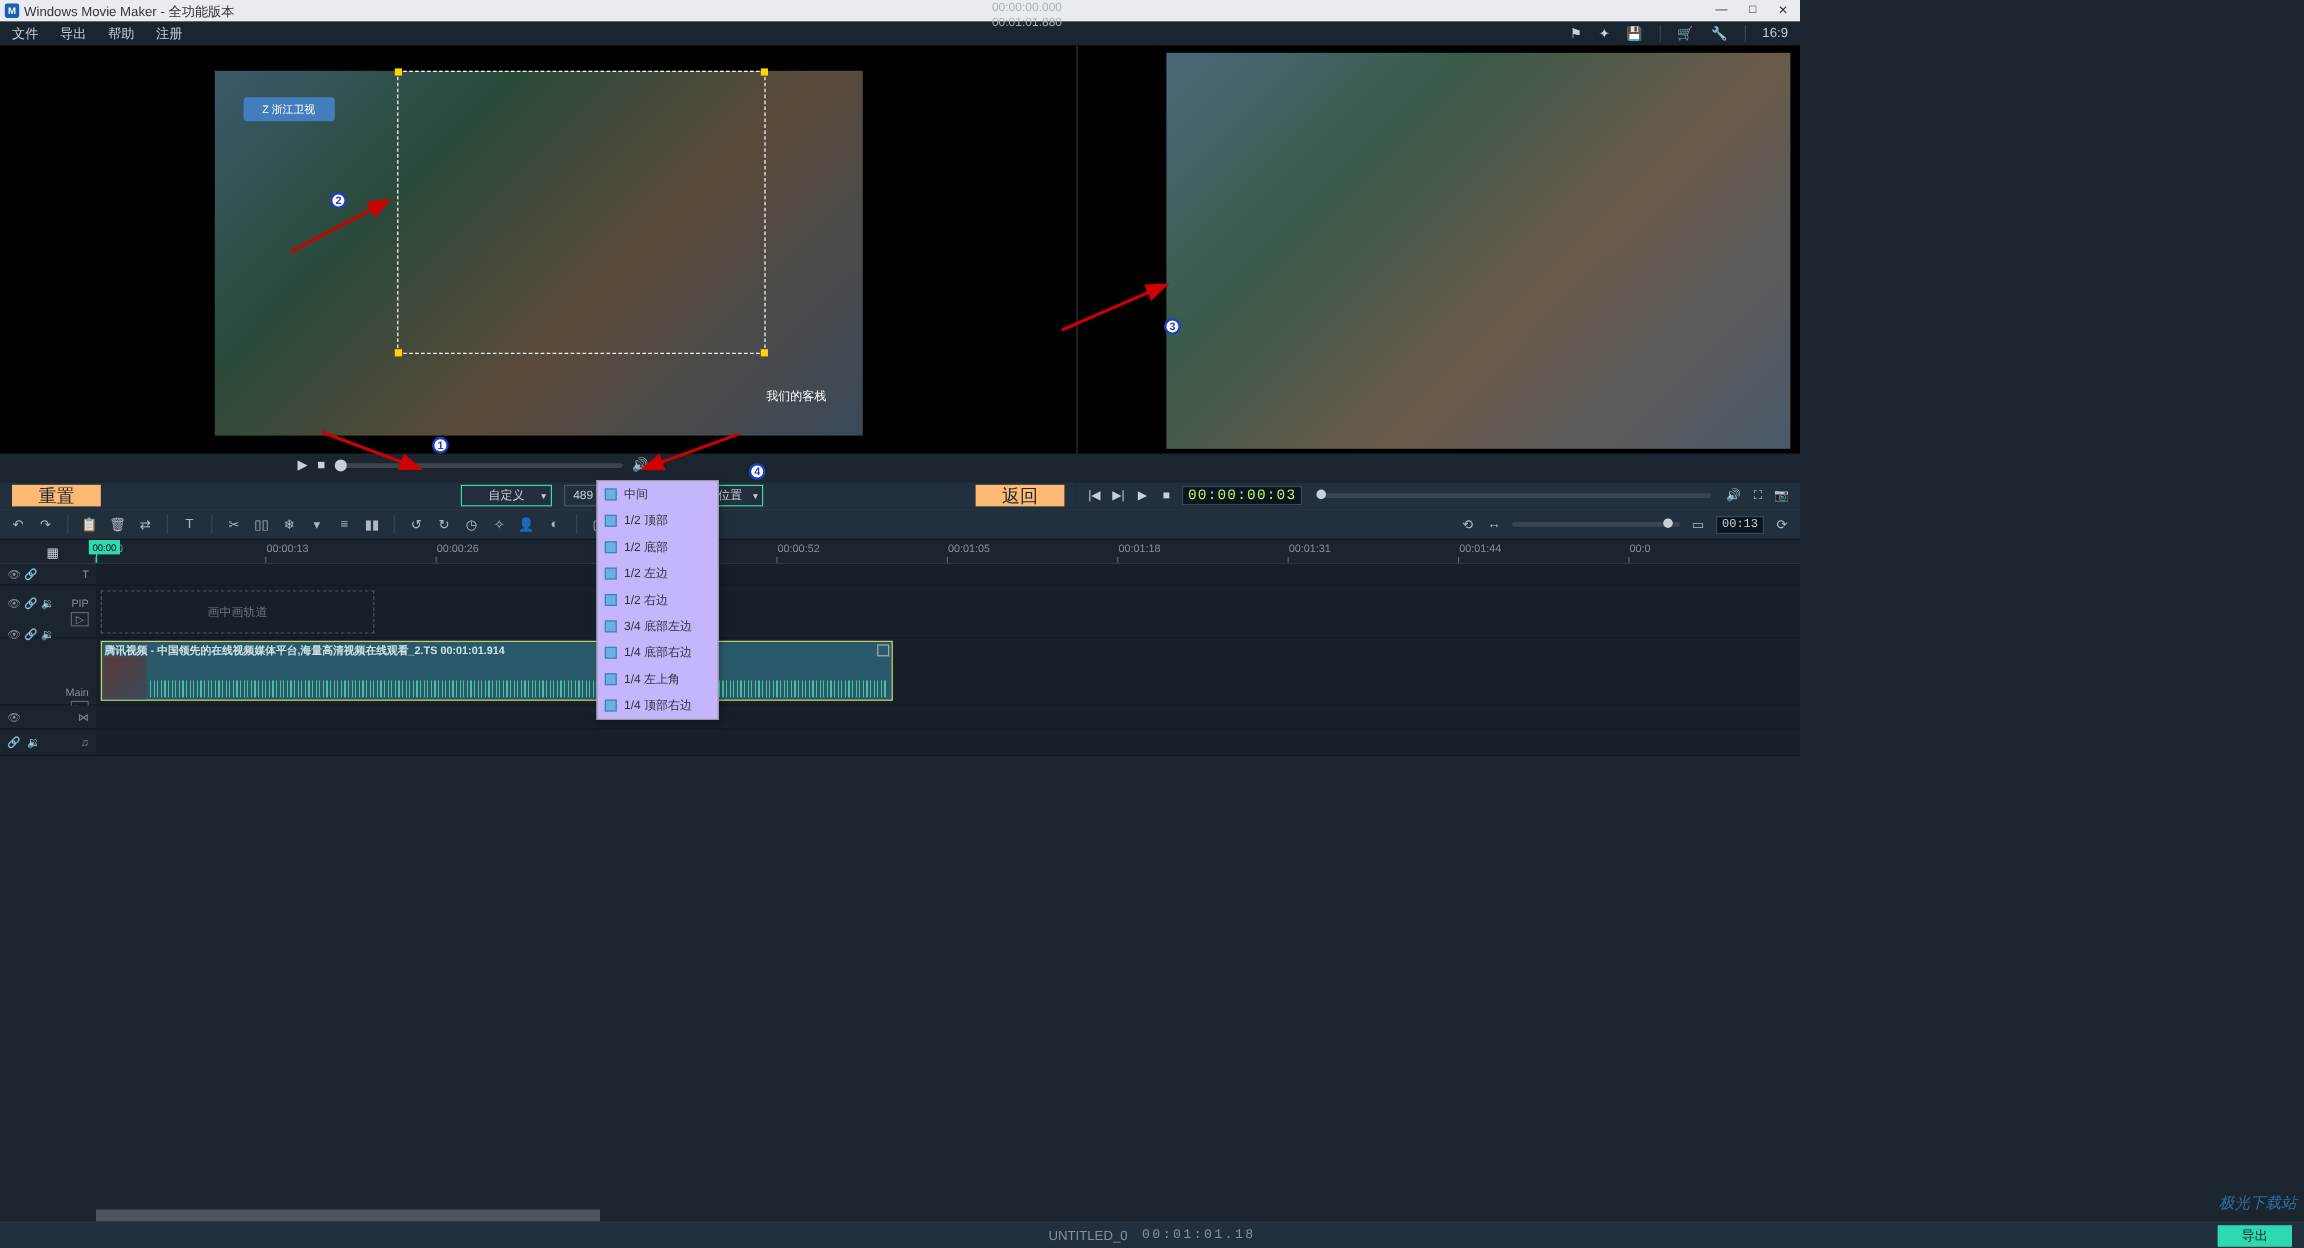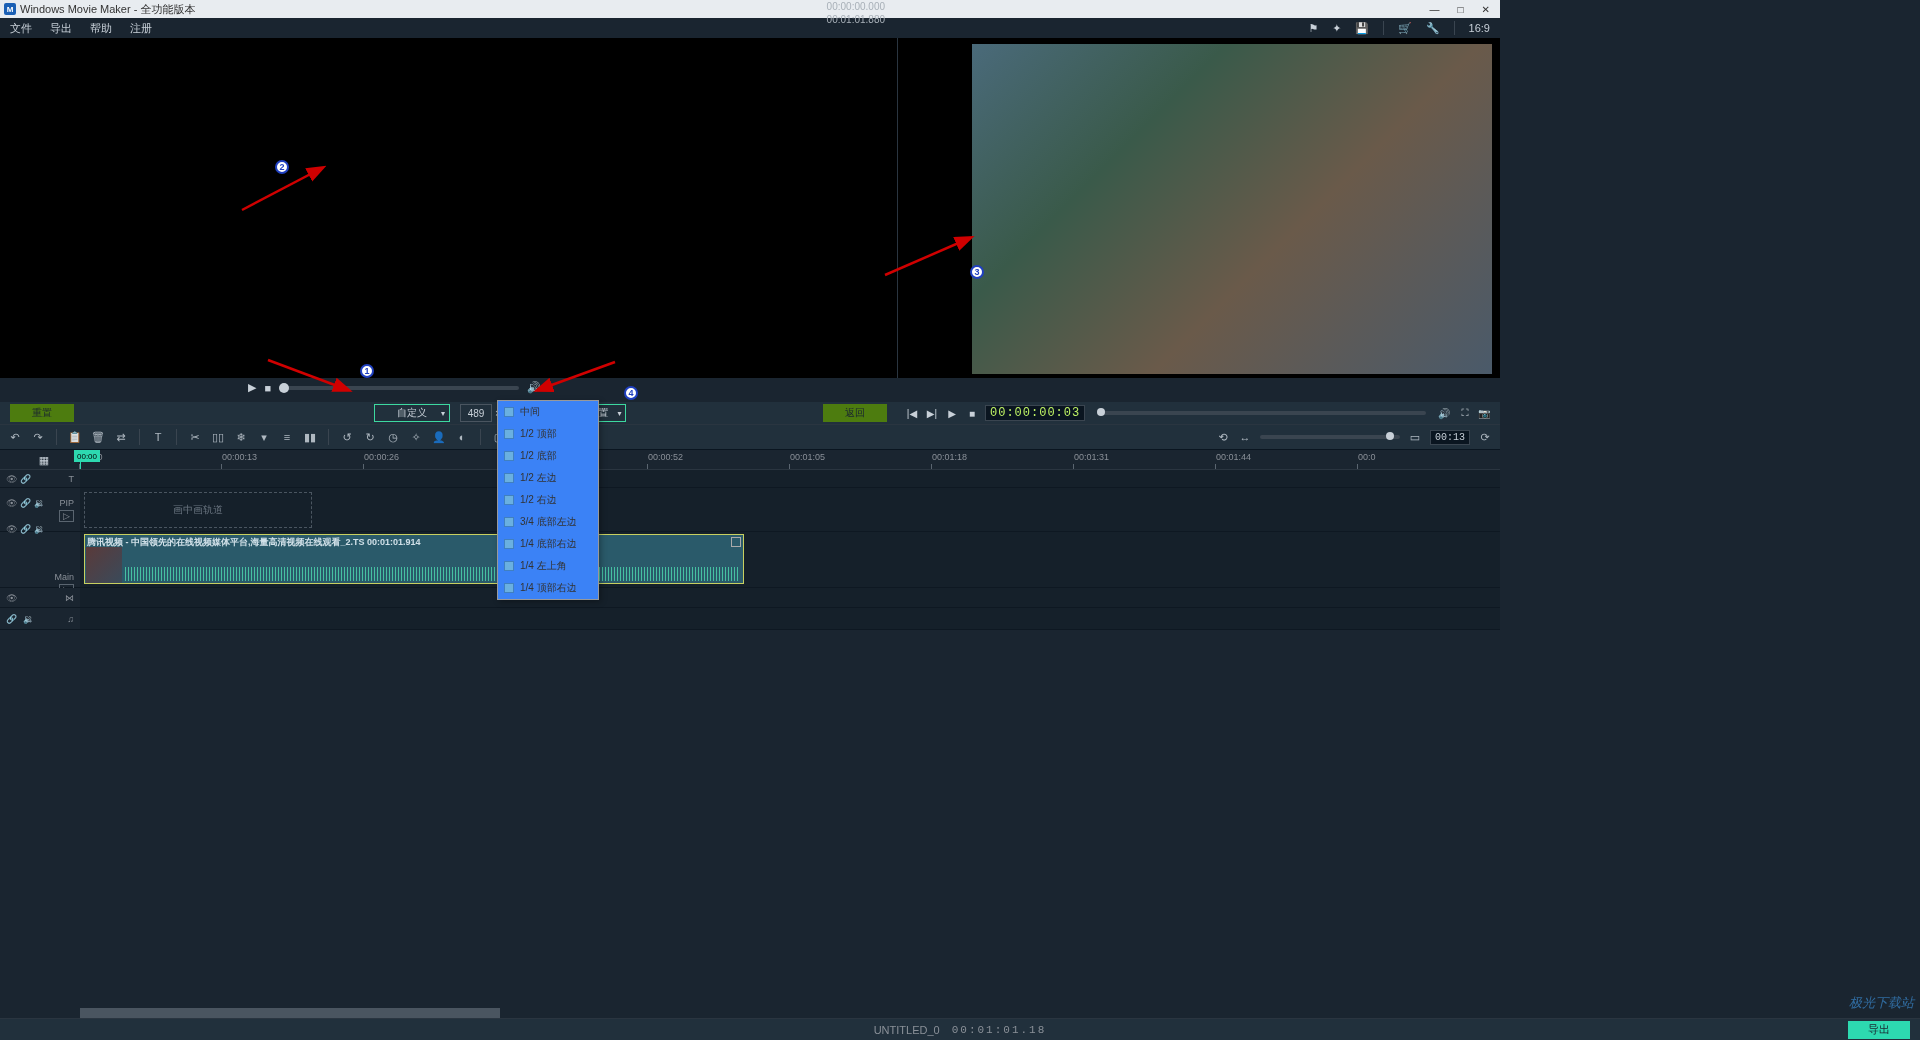--- a/index.html
+++ b/index.html
@@ -30,30 +30,30 @@
 .watermark-logo { position:absolute; top:22px; left:24px; width:76px; height:20px; background:rgba(70,130,200,0.9); border-radius:3px; display:flex; align-items:center; justify-content:center; color:#fff; font-size:9px;}
 .watermark-corner { position:absolute; bottom:10px; right:10px; color:#fff; font-size:10px; width:70px; height:30px;}
 .player-ctl-bar { height: 24px; background:#1a2530; position:relative;}
 .pctl-left { position:absolute; left:248px; top:3px; display:flex; gap:8px; align-items:center;}
 .pctl-slider { width:240px; height:4px; background:#3a4550; border-radius:2px; position:relative;}
 .pctl-slider .knob{position:absolute; left:0; top:-3px; width:10px; height:10px; border-radius:50%; background:#c8d0d8;}
 .pctl-times { position:absolute; right:12px; top:-38px; text-align:right; font-size:10px; line-height:13px; color:#a8b0b8;}
 
 
 .crop-bar { height: 22px; background:#21303c; display:flex; align-items:center; padding:0 10px; position:relative;}
-.btn-teal { height:18px; padding:0 22px; background:#4d7c0f; color:#1a2530; font-size:10px; display:flex; align-items:center; cursor:pointer;}
+.btn-teal { height:18px; padding:0 22px; background:#fdba74; color:#1a2530; font-size:15px; display:flex; align-items:center; cursor:pointer;}
 .crop-dropdown { margin-left:300px; width:76px; height:18px; border:1px solid #3dd9a0; background:#21303c; display:flex; align-items:center; justify-content:center; font-size:10px; cursor:pointer; position:relative;}
 .crop-dropdown::after{content:'▾'; position:absolute; right:4px; font-size:8px;}
 .size-input { width:32px; height:18px; border:1px solid #4a5560; background:#21303c; color:#c8d0d8; text-align:center; font-size:10px;}
 .crop-x { margin: 0 3px; }
 .crop-pos-dropdown { width:76px; height:18px; border:1px solid #3dd9a0; background:#21303c; display:flex; align-items:center; justify-content:center; font-size:10px; cursor:pointer; margin-left:14px; position:relative;}
 .crop-pos-dropdown::after{content:'▾'; position:absolute; right:4px; font-size:8px;}
 
 
-.dropdown-menu { position:absolute; top:400px; left:497px; width:102px; background:#3b82f6; border:1px solid #999; box-shadow:2px 2px 6px rgba(0,0,0,0.3); z-index:100;}
+.dropdown-menu { position:absolute; top:400px; left:497px; width:102px; background:#c4b5fd; border:1px solid #999; box-shadow:2px 2px 6px rgba(0,0,0,0.3); z-index:100;}
 .dropdown-menu .item { height:22px; display:flex; align-items:center; padding:0 6px; color:#333; font-size:10px; cursor:pointer; gap:6px;}
 .dropdown-menu .item .icn { width:10px; height:10px; border:1px solid #4080c0; background:#6ab0e0;}
 
 
 .right-player-bar { height:22px; background:#21303c; display:flex; align-items:center; padding:0 8px; gap:6px;}
 .rp-btn { width:14px; height:14px; display:flex; align-items:center; justify-content:center; cursor:pointer; font-size:10px; color:#c8d0d8;}
 .rp-timecode { font-family: "Courier New", monospace; font-size:12px; letter-spacing:1px; border:1px solid #3a4550; padding:0 4px; background:#0a1520; color:#bef264;}
 .rp-slider { flex:1; height:4px; background:#3a4550; border-radius:2px; margin:0 6px; position:relative;}
 .rp-slider .knob{position:absolute; left:0; top:-3px; width:8px; height:8px; border-radius:50%; background:#c8d0d8;}
 
@@ -130,20 +130,30 @@
     <span class="sep"></span>
     <span>🛒</span>
     <span>🔧</span>
     <span class="sep"></span>
     <span>16:9</span>
   </div>
 </div>
 
 <div class="preview-area">
   <div class="left-preview">
+    <div class="video-frame">
+      <div class="watermark-logo">Z 浙江卫视</div>
+      <div class="watermark-corner">我们的客栈</div>
+      <div class="crop-rect">
+        <div class="corner c-tl"></div>
+        <div class="corner c-tr"></div>
+        <div class="corner c-bl"></div>
+        <div class="corner c-br"></div>
+      </div>
+    </div>
     <div class="pctl-times">
       <div>00:00:00.000</div>
       <div>00:01:01.880</div>
     </div>
   </div>
   <div class="right-preview">
     <div class="video-frame2"></div>
   </div>
 </div>
 

